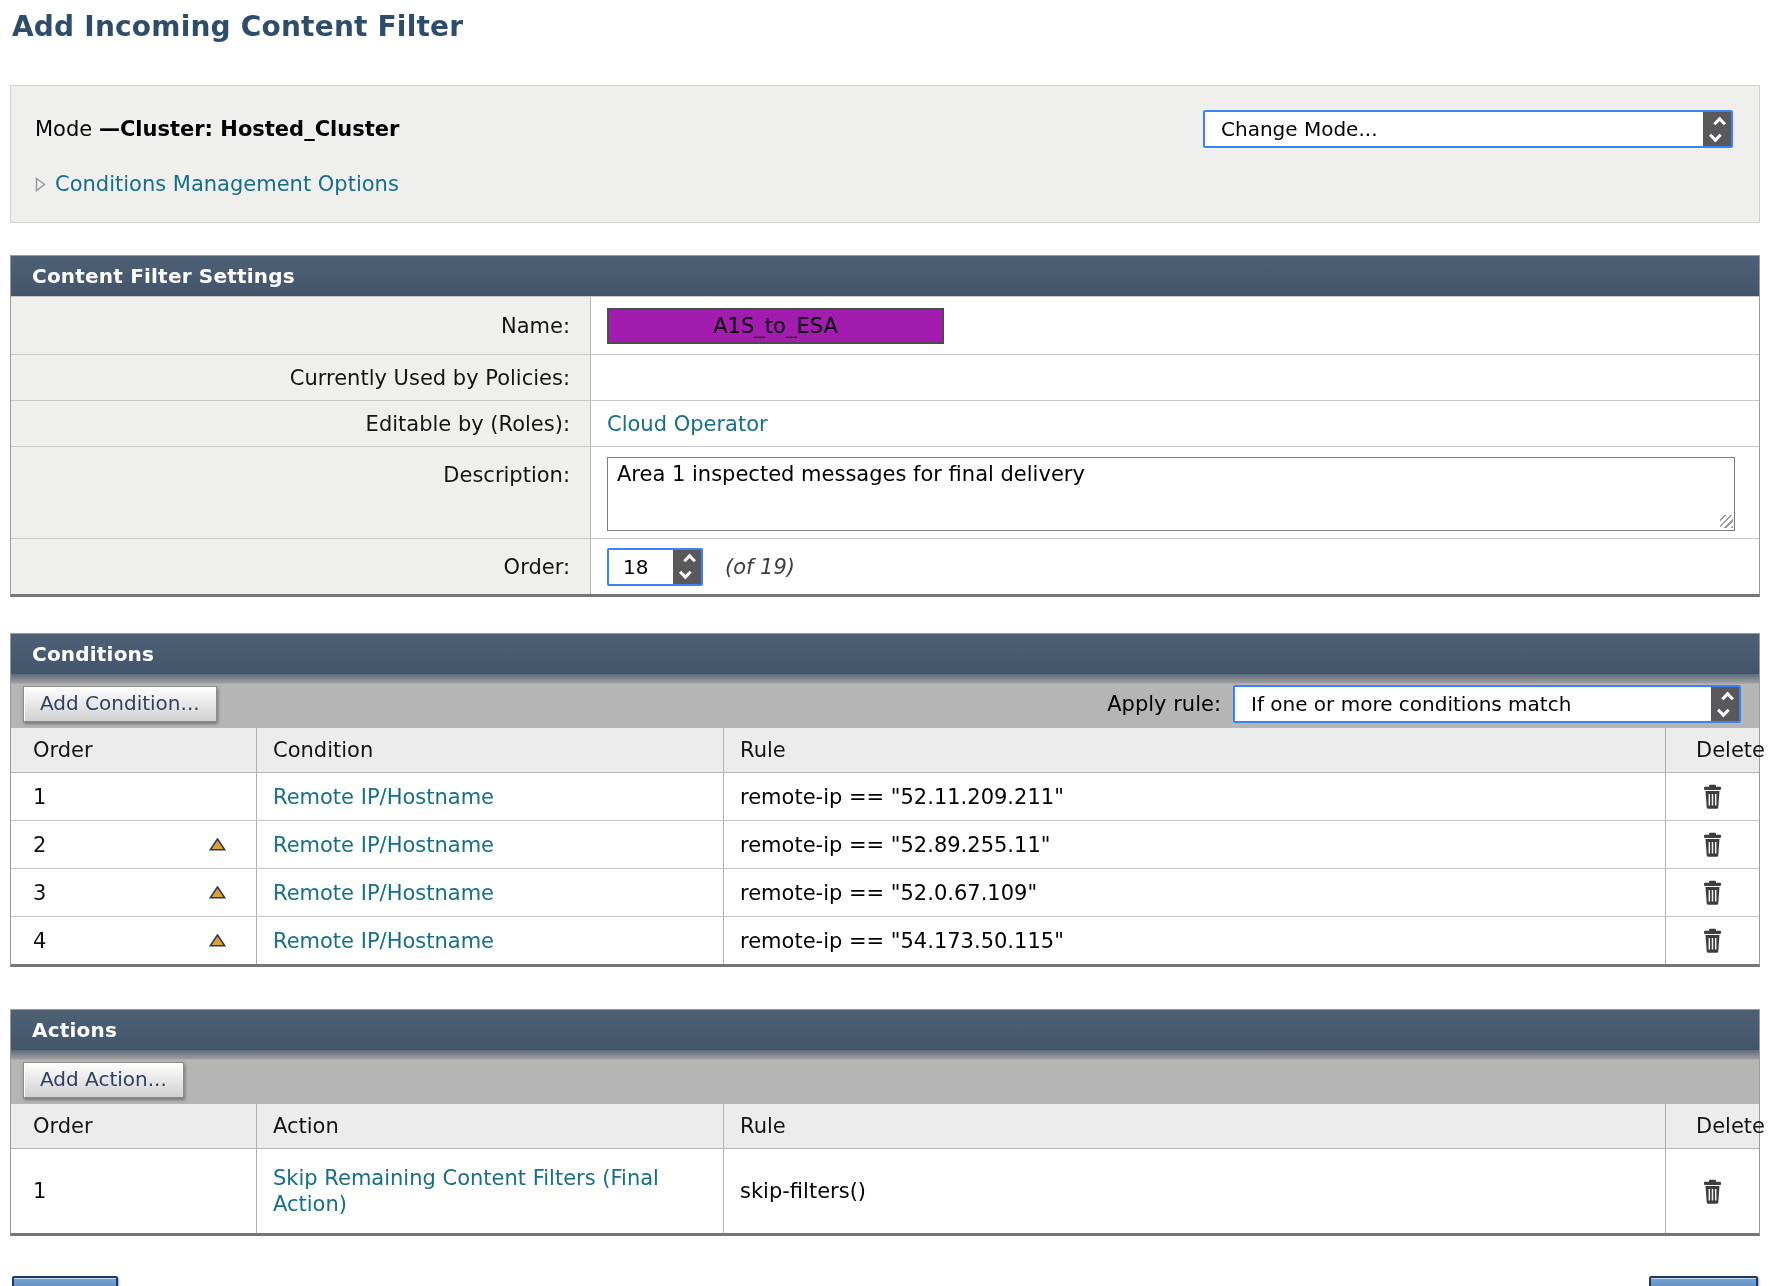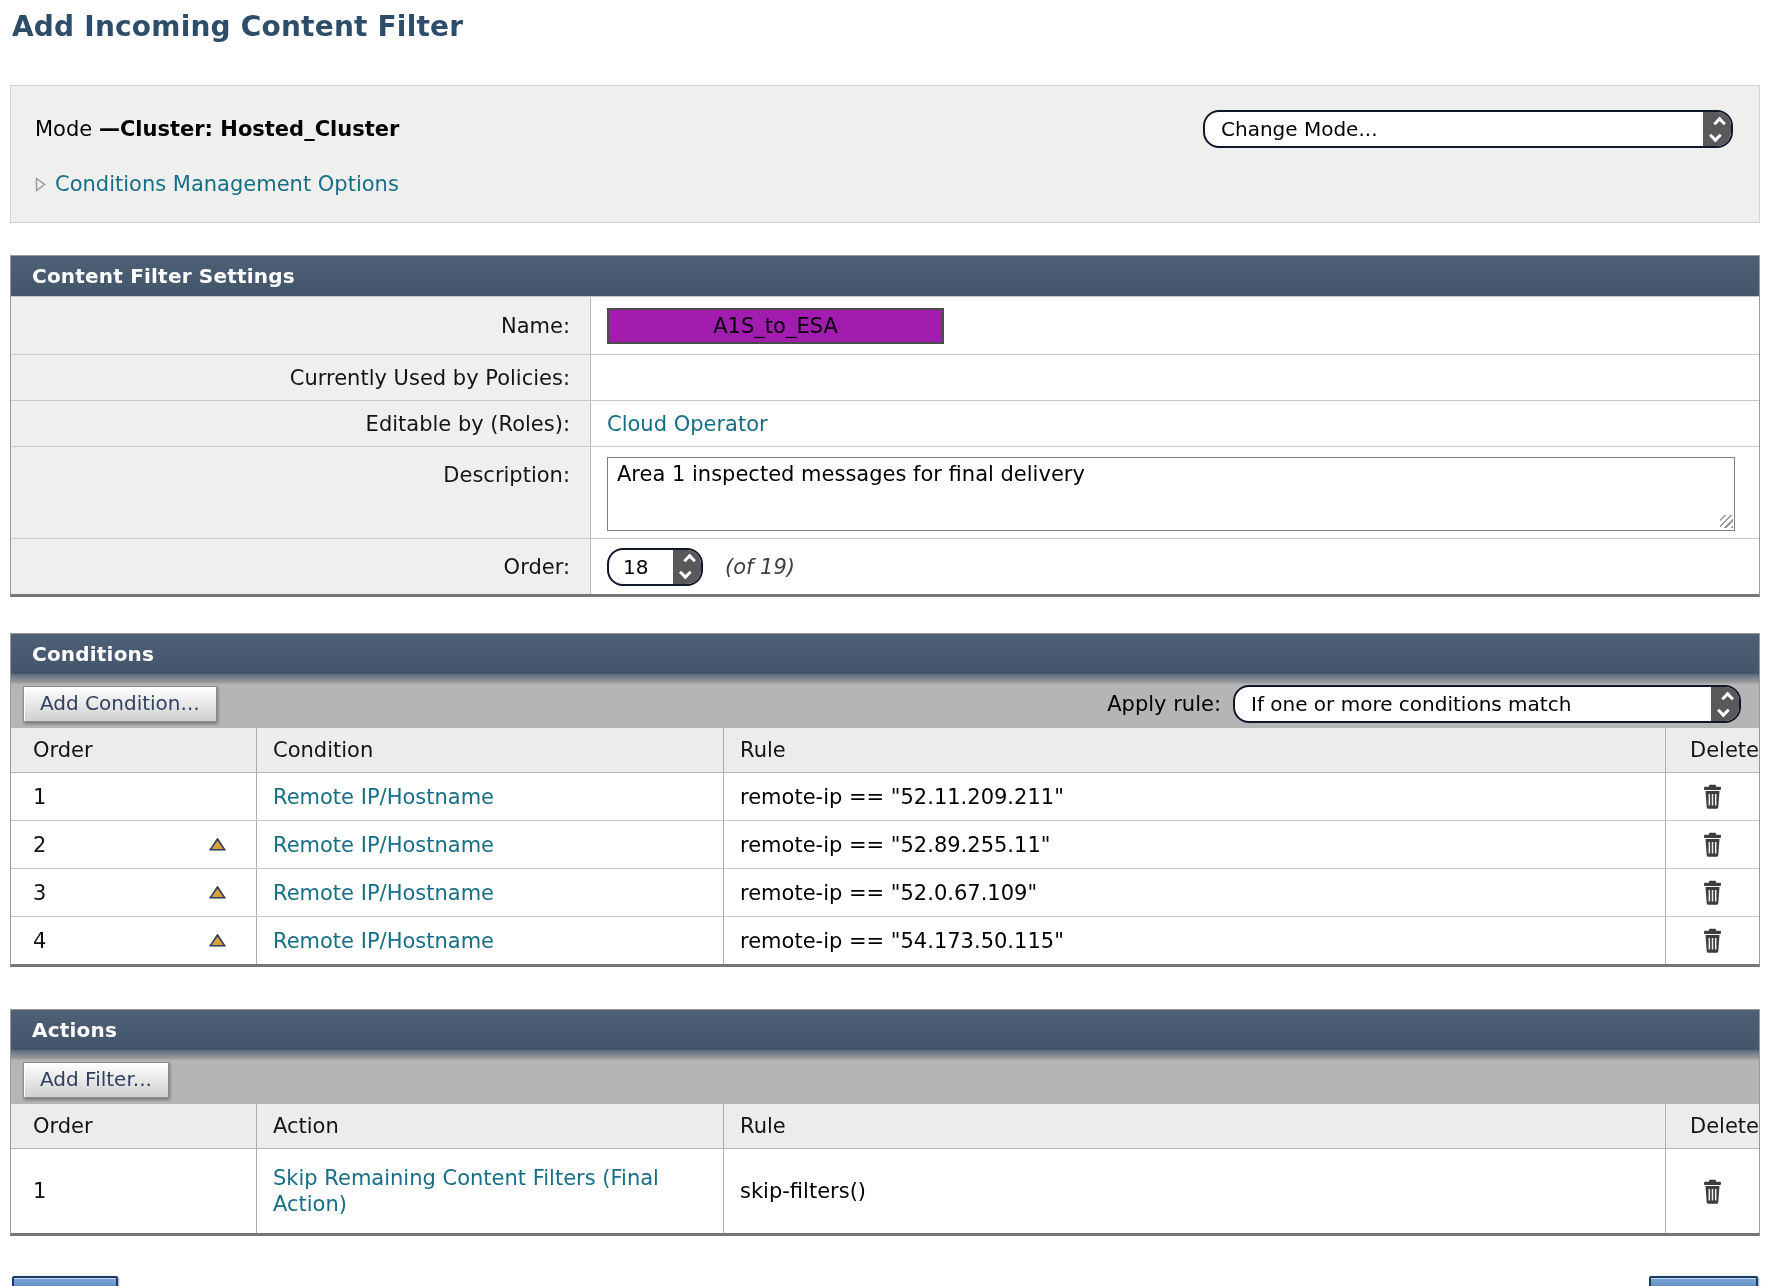--- a/index.html
+++ b/index.html
@@ -12,21 +12,21 @@
   a.link { color:#176e87; text-decoration:none; cursor:pointer; }
 
   
   .modebox { margin-top:42px; background:#efefed; border:1px solid #d2d2cf; height:138px; padding:24px 26px 0 24px; }
   .mode-row { display:flex; align-items:center; justify-content:space-between; }
   .mode-text { font-size:21px; color:#000; }
   .mode-text b { font-weight:bold; }
   .cmo-row { margin-top:24px; display:flex; align-items:center; gap:9px; font-size:21px; }
 
   
-  .macselect { display:inline-flex; align-items:stretch; background:#fff; border:2px solid #0f172a; border-radius:16px; overflow:hidden; height:38px; cursor:pointer; }
+  .macselect { display:inline-flex; align-items:stretch; background:#fff; border:2px solid #3b82f6; border-radius:2px; overflow:hidden; height:38px; cursor:pointer; }
   .macselect .val { padding:0 16px; display:flex; align-items:center; font-size:20px; color:#000; white-space:nowrap; }
   .stepper { width:28px; background:#59595c; display:flex; flex-direction:column; justify-content:center; align-items:center; gap:5px; flex:none; }
   .chev { width:9px; height:9px; border:solid #fff; border-width:3px 3px 0 0; display:block; }
   .chev.up { transform:rotate(-45deg) translate(1px,2px); }
   .chev.down { transform:rotate(135deg) translate(1px,2px); }
   .sel-mode { width:530px; justify-content:space-between; }
   .sel-mode .val { flex:1; }
   .sel-apply { width:508px; background:#fff; }
   .sel-apply .val { flex:1; }
   .sel-order { width:96px; }
@@ -56,21 +56,21 @@
 
   
   .cols { display:flex; align-items:stretch; }
   .colheader { background:#ececec; border-bottom:1px solid #b5b5b5; }
   .colheader .cell { font-size:21px; color:#141414; }
   .cell { display:flex; align-items:center; padding:0 0 0 16px; min-height:44px; }
   .c-order { width:245px; flex:none; padding-left:22px; }
   .c-cond  { width:467px; flex:none; border-left:1px solid #b0b0b0; }
   .c-rule  { flex:1; border-left:1px solid #b0b0b0; font-size:21px; color:#000; }
   .c-del   { width:94px; flex:none; border-left:1px solid #b0b0b0; justify-content:center; padding:0; }
-  .colheader .c-del { justify-content:flex-start; padding-left:24px; }
+  .colheader .c-del { justify-content:flex-start; padding-left:30px; }
   .trow { border-top:1px solid #c6c6c6; background:#fff; }
   .trow:first-child { border-top:none; }
   .trow .cell { min-height:47px; font-size:21px; }
   .num { font-size:21px; }
   .move-up { margin-left:auto; margin-right:30px; display:flex; cursor:pointer; }
   .trash { cursor:pointer; display:flex; }
   .c-act a { display:block; max-width:430px; line-height:1.25; }
   .actrow .cell { min-height:84px; }
   .c-act { width:467px; flex:none; border-left:1px solid #b0b0b0; display:flex; align-items:center; padding-left:16px; }
 
@@ -276,21 +276,21 @@
         </svg>
       </span>
     </div>
   </div>
 </div>
   </div>
 
   <div class="section" style="margin-top:42px;">
     <div class="sechead">Actions</div>
     <div class="toolbar" style="justify-content:flex-start;">
-      <button class="graybtn">Add Filter...</button>
+      <button class="graybtn">Add Action...</button>
     </div>
     <div class="cols colheader">
       <div class="cell c-order">Order</div>
       <div class="cell c-act">Action</div>
       <div class="cell c-rule">Rule</div>
       <div class="cell c-del">Delete</div>
     </div>
     <div id="act-body">
   <div class="cols trow actrow">
     <div class="cell c-order">

